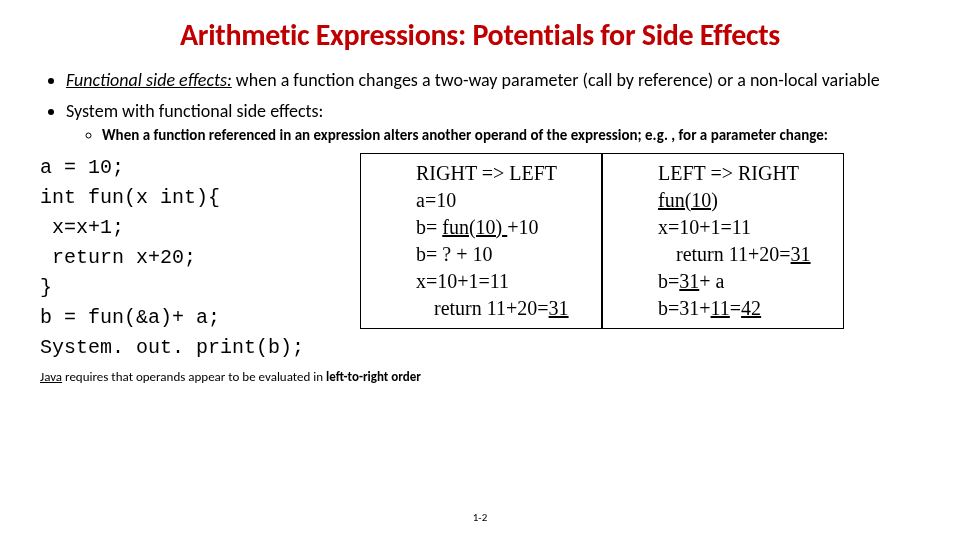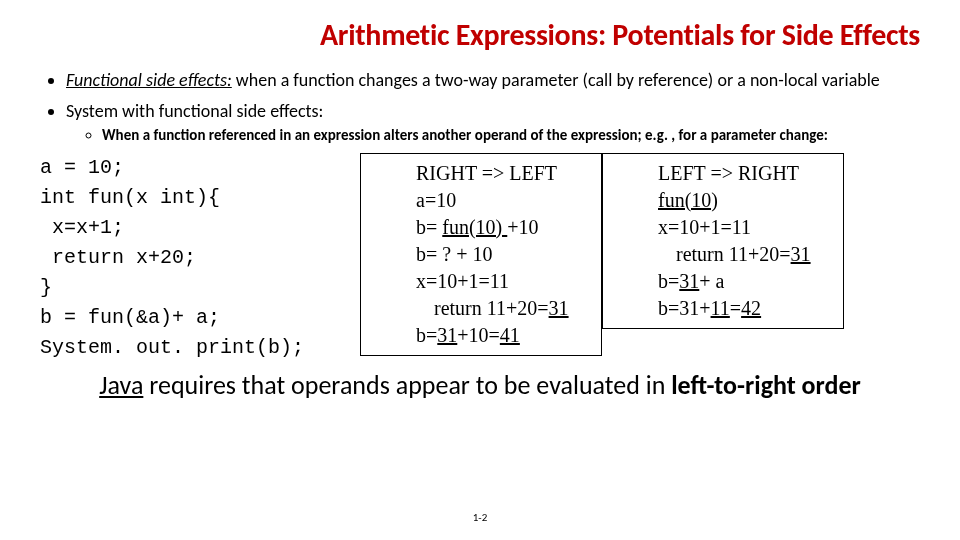--- a/index.html
+++ b/index.html
@@ -10,21 +10,21 @@
     font-family: Calibri, Arial, sans-serif;
     background: #fff;
     color: #000;
     position: relative;
     box-sizing: border-box;
   }
   .slide {
     padding: 10px 40px 0 40px;
   }
   .title {
-    text-align: right;
+    text-align: center;
     font-size: 30px;
     font-weight: 700;
     color: #c00000;
     margin: 6px 0 10px 0;
     letter-spacing: -0.3px;
   }
   ul.outer {
     margin: 16px 0 4px 0;
     padding-left: 26px;
     font-size: 18px;
@@ -57,23 +57,22 @@
     border: 1.5px solid #000;
     padding: 6px 10px;
     font-family: "Times New Roman", serif;
     font-size: 20px;
     line-height: 1.35;
     flex: 0 0 220px;
   }
   .box .row { white-space: nowrap; margin-left: 45px; }
   .ind { display:inline-block; width: 18px; }
   .footer {
-    font-size: 26px;
+    font-size: 13px;
     margin-top: 6px;
-    text-align: center;
   }
   .pagenum {
     position: absolute;
     bottom: 16px;
     left: 0; right: 0;
     text-align: center;
     font-size: 11px;
   }
 </style>
 </head>
@@ -103,21 +102,20 @@
 <span>b = fun(&amp;a)+ a;</span>
 <span>System. out. print(b);</span></div>
 
     <div class="box">
       <div class="row">RIGHT =&gt; LEFT</div>
       <div class="row">a=10</div>
       <div class="row"><span>b= </span><span class="under">fun(10) </span><span>+10</span></div>
       <div class="row">b= ? + 10</div>
       <div class="row">x=10+1=11</div>
       <div class="row"><span class="ind"></span><span>return 11+20=</span><span class="under">31</span></div>
-      <div class="row"><span>b=</span><span class="under">31</span><span>+10=</span><span class="under">41</span></div>
     </div>
 
     <div class="box">
       <div class="row">LEFT =&gt; RIGHT</div>
       <div class="row"><span class="under">fun(10)</span></div>
       <div class="row">x=10+1=11</div>
       <div class="row"><span class="ind"></span><span>return 11+20=</span><span class="under">31</span></div>
       <div class="row"><span>b=</span><span class="under">31</span><span>+ a</span></div>
       <div class="row"><span>b=31+</span><span class="under">11</span><span>=</span><span class="under">42</span></div>
     </div>

